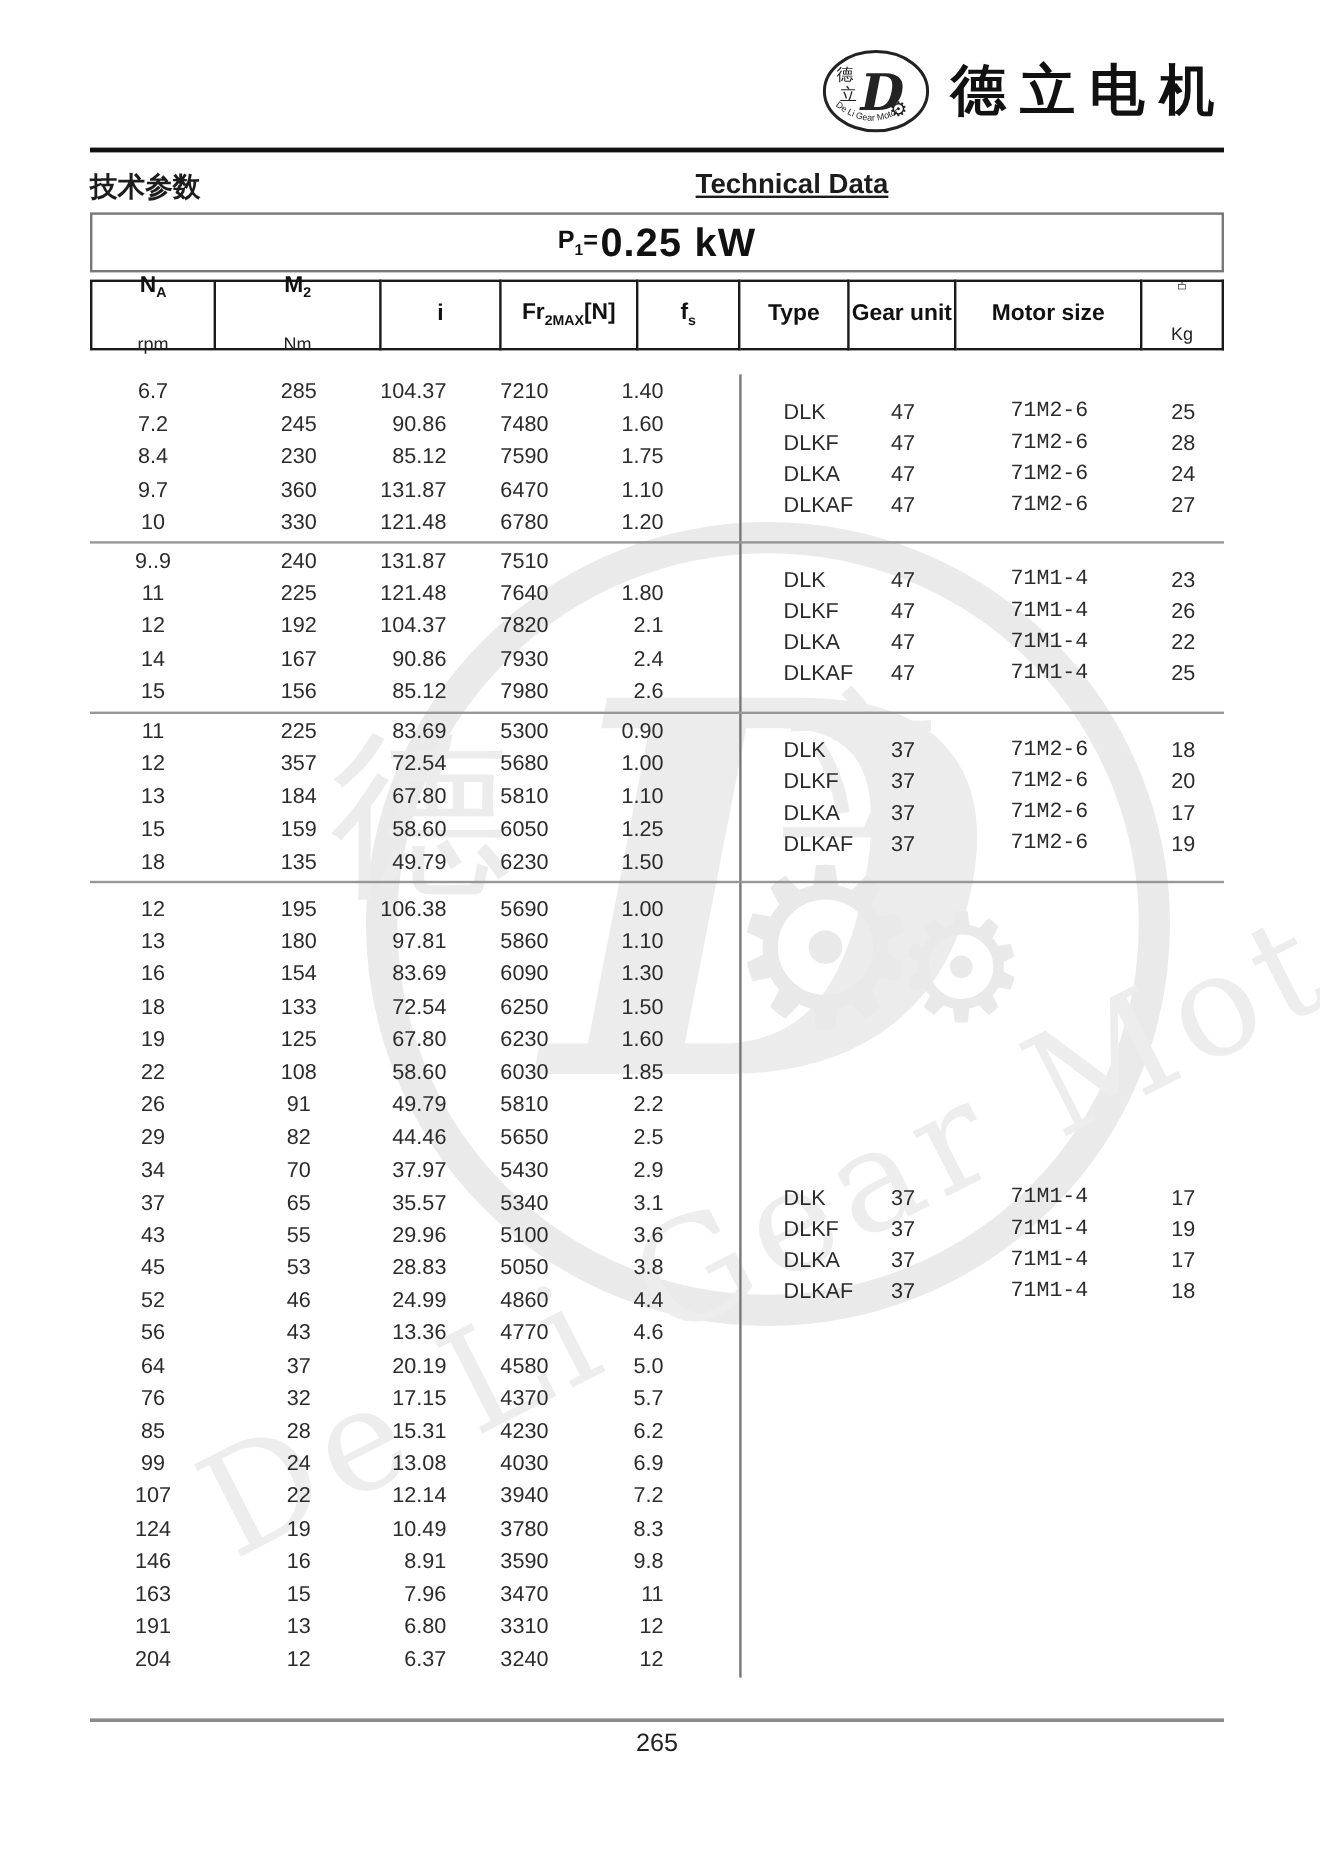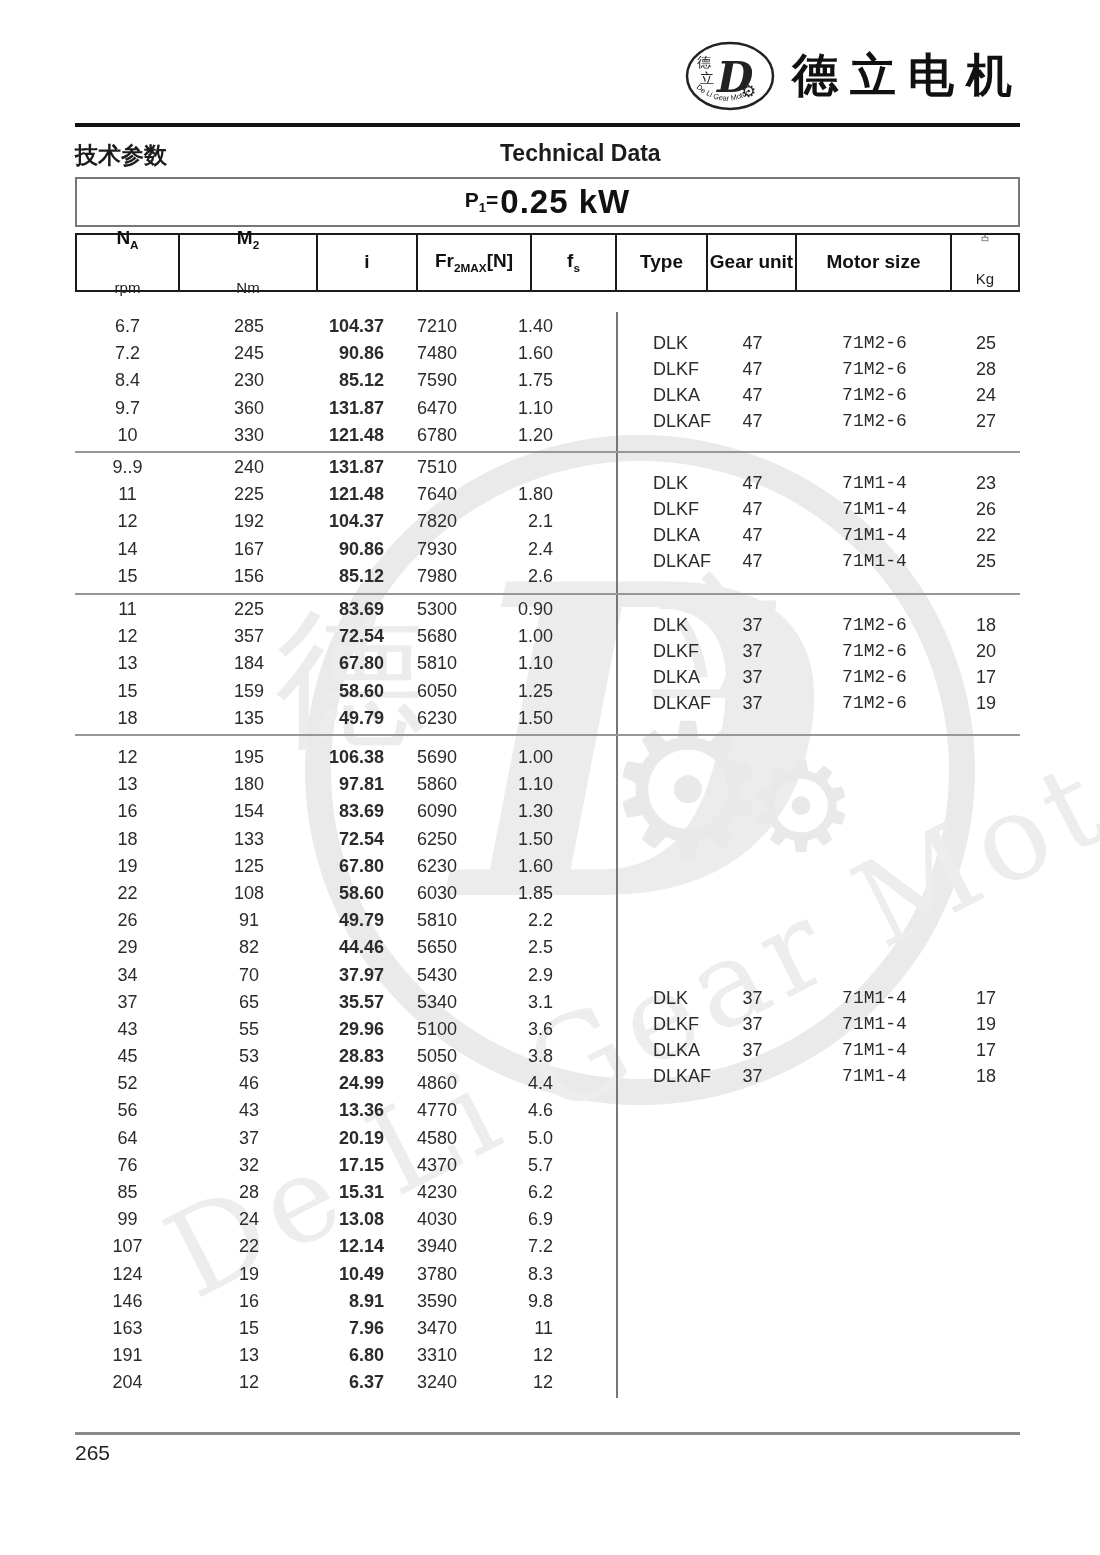--- a/index.html
+++ b/index.html
@@ -8,22 +8,22 @@
   .wm{position:absolute;left:0;top:0;z-index:0;}
   .layer{position:absolute;left:0;top:0;width:1100px;height:1555px;z-index:1;}
 
   
   .brandrow{position:absolute;top:40px;right:76px;display:flex;align-items:center;gap:16px;}
   .brandname{font-family:"DejaVu Serif", serif;font-weight:bold;font-size:46px;
              letter-spacing:12px;color:#111;white-space:nowrap;}
   .toprule{position:absolute;top:123px;left:75px;width:945px;height:4px;background:#111;}
 
   .title-zh{position:absolute;top:140px;left:75px;font-size:23px;font-weight:bold;color:#1c1c1c;}
-  .title-en{position:absolute;top:140px;left:500px;width:320px;
-            font-size:23px;font-weight:bold;color:#1c1c1c;}
+  .title-en{position:absolute;top:140px;left:500px;width:320px;text-align:center;
+            font-size:23px;font-weight:bold;color:#1c1c1c;text-decoration:underline;}
 
   .p1box{position:absolute;top:177px;left:75px;width:945px;height:50px;border:2px solid #777;
          box-sizing:border-box;display:flex;align-items:center;justify-content:center;}
   .p1label{font-size:21px;font-weight:bold;color:#111;}
   .p1label sub{font-size:0.62em;}
   .p1value{font-size:33px;font-weight:bold;color:#111;letter-spacing:1px;margin-left:2px;}
 
   
   .thead{position:absolute;top:233px;left:75px;height:59px;display:flex;}
   .th{box-sizing:border-box;border:2px solid #1a1a1a;border-left:0;height:59px;
@@ -41,36 +41,36 @@
   .data{position:absolute;top:310px;left:75px;width:945px;height:1100px;font-size:18px;}
   .vline{position:absolute;left:541px;top:2px;width:2px;height:1086px;background:#777;}
   .sep{position:absolute;left:0;width:945px;height:2px;background:#979797;}
   .sep1{top:141px}.sep2{top:283px}.sep3{top:424px}
   .lgroup{position:absolute;left:0;width:542px;}
   .g1{top:3px}.g2{top:144px}.g3{top:286px}.g4{top:434px}
   .lrow{position:relative;height:27.2px;line-height:27.2px;}
   .cell{position:absolute;white-space:nowrap;}
   .cna{left:0;width:105px;text-align:center;}
   .cm2{left:105px;width:138px;text-align:center;}
-  .ci{left:16px;width:293px;text-align:right;font-weight:bold;}
+  .ci{left:4px;width:293px;text-align:right;}
   .cfr{left:302px;width:120px;text-align:center;}
   .cfs{left:0;width:478px;text-align:right;}
 
   .rblock{position:absolute;left:542px;width:403px;}
   .r1{top:20px}.r2{top:160px}.r3{top:302px}.r4{top:675px}
   .vrow{position:relative;height:26px;line-height:26px;}
   .vc{position:absolute;white-space:nowrap;}
   .vtype{left:36px;}
   .vgear{left:91px;width:89px;text-align:center;}
   .vmotor{left:180px;width:155px;text-align:center;font-family:Liberation Mono, monospace;}
   .vkg{left:335px;width:68px;text-align:center;}
 
   
   .botrule{position:absolute;top:1432px;left:75px;width:945px;height:2.5px;background:#8a8a8a;}
-  .pagenum{position:absolute;top:1441px;left:75px;width:945px;text-align:left;
+  .pagenum{position:absolute;top:1441px;left:75px;width:945px;text-align:center;
            font-size:21px;color:#222;}
 </style>
 </head>
 <body>
 
 <div class="page">
 
   <svg class="wm" width="1100" height="1555" viewBox="0 0 1100 1555">
     <circle cx="640" cy="770" r="322" fill="none" stroke="#eaeaea" stroke-width="26"></circle>
     <text x="275" y="730" font-size="150" fill="#ececec">德</text>

